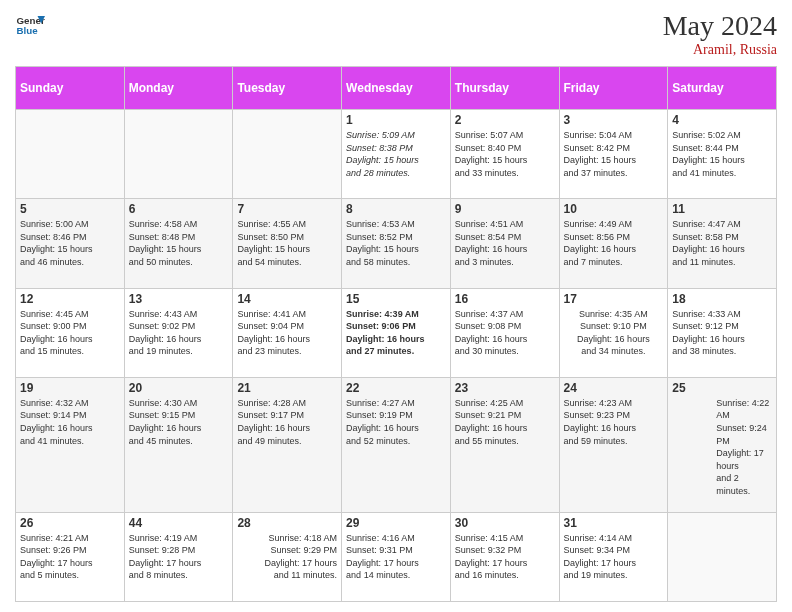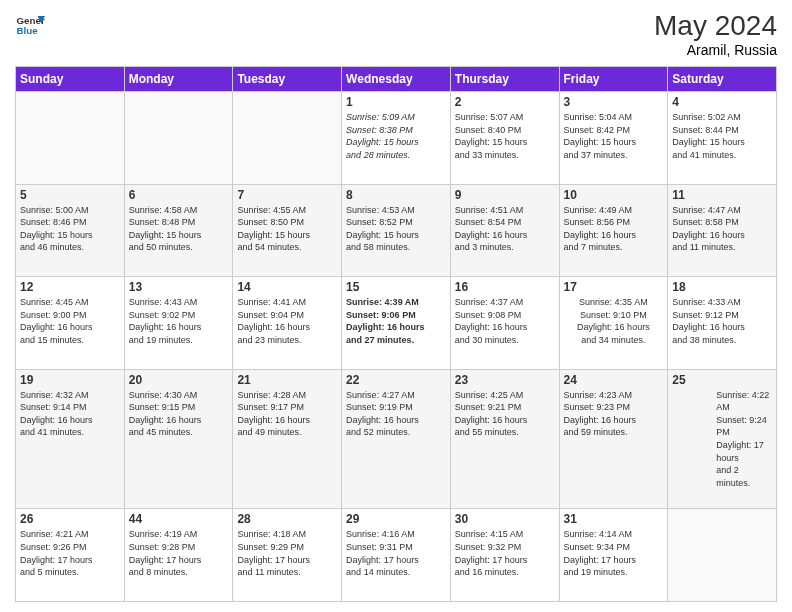--- a/index.html
+++ b/index.html
@@ -27,41 +27,42 @@
       display: flex;
       align-items: center;
       gap: 4px;
     }
     .logo-icon {
       width: 30px;
       height: 30px;
     }
     .title-block {
       text-align: right;
+      font-family: Liberation Serif, serif;
     }
     .month-year {
       font-size: 28px;
       color: #333;
       font-weight: normal;
     }
     .location {
       font-size: 14px;
-      color: #000000;
+      color: #b91c1c;
     }
     .calendar-table {
       width: 100%;
       border-collapse: collapse;
       flex: 1;
     }
     .calendar-table th {
-      background-color: #6d28d9;
+      background-color: #d946ef;
       color: #fff;
       font-size: 12px;
       font-weight: bold;
-      padding: 5px 4px;
+      padding: 14px 4px;
       text-align: left;
       border: 1px solid #ccc;
     }
     .calendar-table td {
       border: 1px solid #ccc;
       vertical-align: top;
       padding: 3px 4px;
       font-size: 9.5px;
       color: #333;
       width: calc(100% / 7);
@@ -313,21 +314,21 @@
           </td>
           <td>
             <span class="day-number">44</span>
             <div class="day-info" style="white-space: pre-line;">Sunrise: 4:19 AM
 Sunset: 9:28 PM
 Daylight: 17 hours
 and 8 minutes.</div>
           </td>
           <td>
             <span class="day-number">28</span>
-            <div class="day-info" style="white-space: pre-line;">Sunrise: 4:18 AM
+            <div class="day-info" style="white-space: pre-line; text-align: right;">Sunrise: 4:18 AM
 Sunset: 9:29 PM
 Daylight: 17 hours
 and 11 minutes.</div>
           </td>
           <td>
             <span class="day-number">29</span>
             <div class="day-info" style="white-space: pre-line;">Sunrise: 4:16 AM
 Sunset: 9:31 PM
 Daylight: 17 hours
 and 14 minutes.</div>

